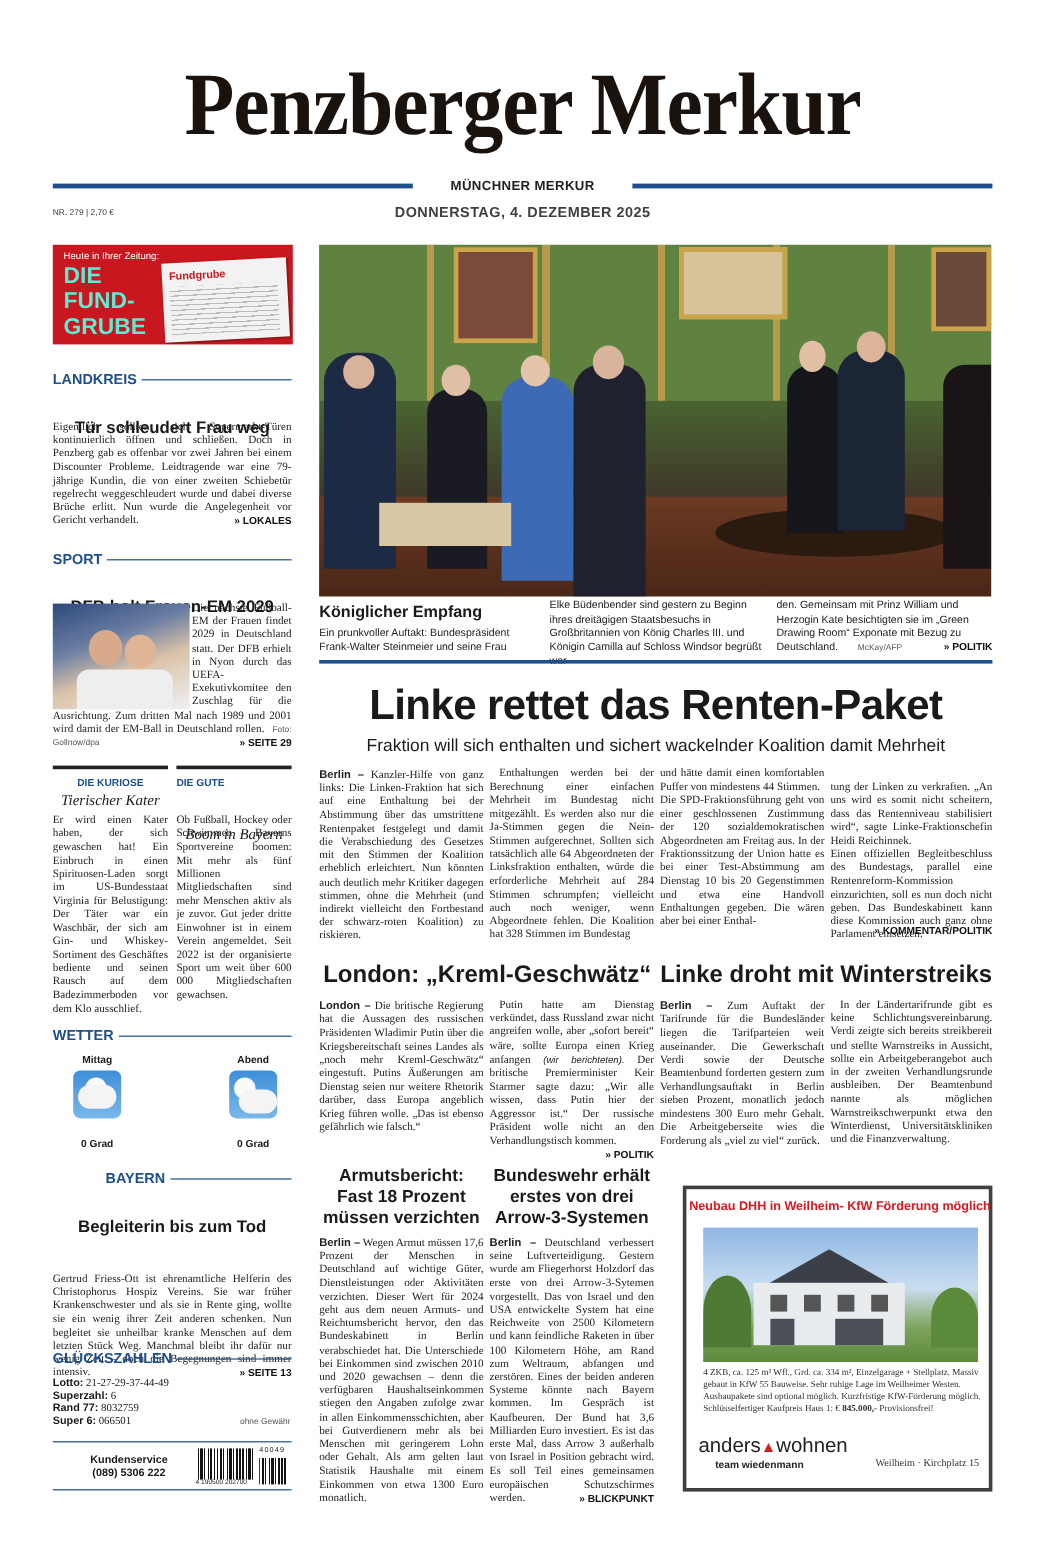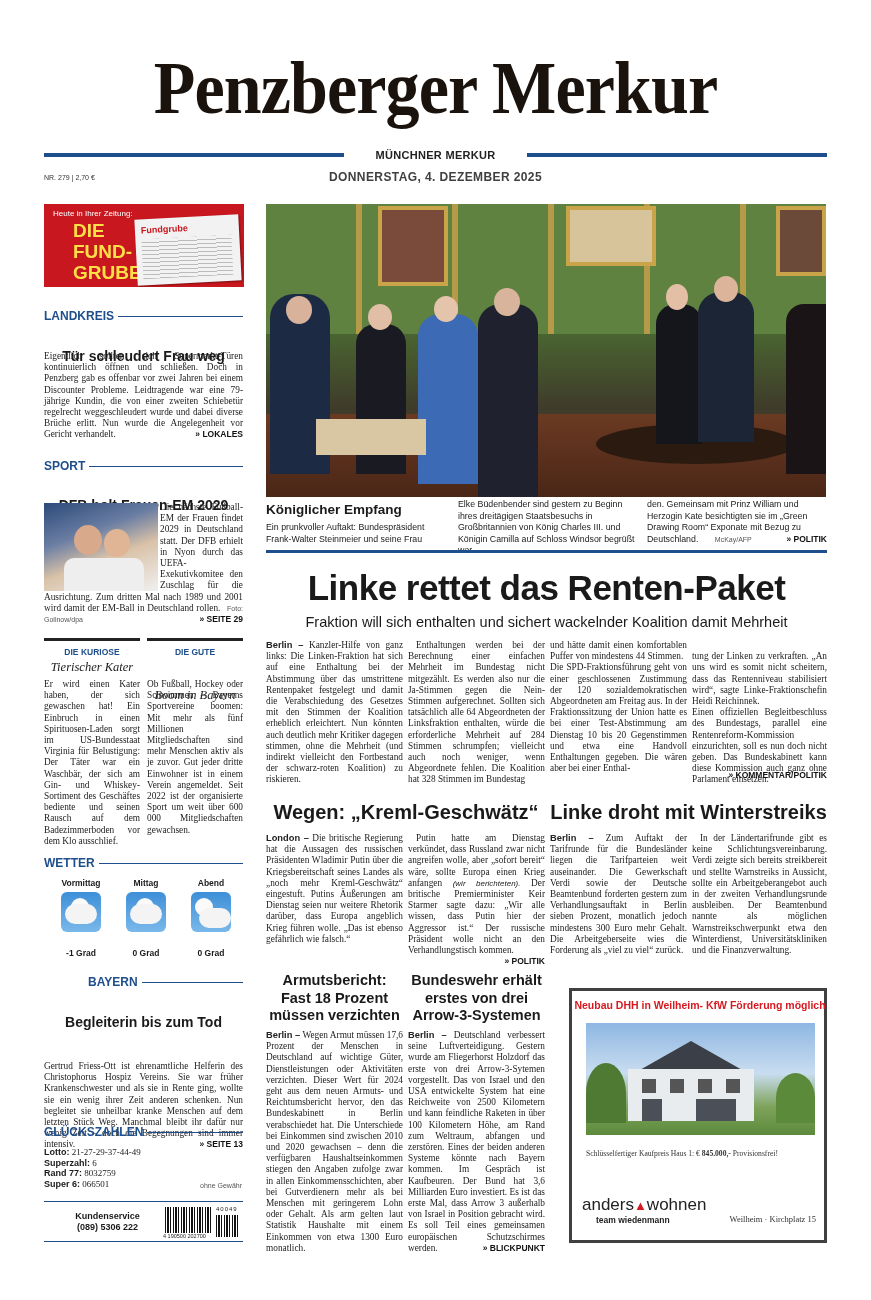--- a/index.html
+++ b/index.html
@@ -13,21 +13,21 @@
   
   .masthead-title { left: 0; width: 871px; top: 48px; text-align: center; font-family: "Liberation Serif", serif; font-weight: bold; font-size: 74px; letter-spacing: -1px; color: #1a120d; line-height: 80px; transform: scaleX(0.92); }
   .rule-thick { height: 4px; background: #1e4e8c; }
   .subtitle { font-family: "Liberation Sans", sans-serif; font-size: 11px; font-weight: bold; color: #222; text-align: center; letter-spacing: 0.3px; }
   .date { font-family: "Liberation Sans", sans-serif; font-size: 12px; font-weight: bold; color: #404040; text-align: center; letter-spacing: 0.4px; }
   .issue { font-family: "Liberation Sans", sans-serif; font-size: 7px; color: #333; }
 
   
   .promo { left: 44px; top: 204px; width: 200px; height: 83px; background: #c8171e; overflow: hidden; }
   .promo .small { position: absolute; left: 9px; top: 5px; font-family: "Liberation Sans", sans-serif; font-size: 8px; color: #fff; }
-  .promo .big { position: absolute; left: 9px; top: 16px; font-family: "Liberation Sans", sans-serif; font-weight: bold; font-size: 19px; line-height: 21px; color: #fde047; white-space: pre-line; margin-left: 20px; }
+  .promo .big { position: absolute; left: 9px; top: 16px; font-family: "Liberation Sans", sans-serif; font-weight: bold; font-size: 19px; line-height: 21px; color: #5eead4; white-space: pre-line; }
   .promo .paper { position: absolute; left: 92px; top: 13px; width: 104px; height: 66px; background: #f2f2f2; transform: rotate(-3deg); box-shadow: 1px 1px 2px rgba(0,0,0,0.4); }
   .promo .paper .brand { position: absolute; left: 6px; top: 6px; font-family: "Liberation Sans", sans-serif; font-weight: bold; font-size: 9px; color: #c8171e; }
   .promo .paper .lines { position: absolute; left: 6px; top: 20px; width: 90px; height: 40px; background: repeating-linear-gradient(#f2f2f2 0 3px, #bbb 3px 4px); }
 
   
   .sec-head { display: flex; align-items: center; gap: 4px; font-family: "Liberation Sans", sans-serif; font-weight: bold; font-size: 12px; color: #1e4e8c; }
   .sec-head .line { flex: 1; height: 1px; background: #1e4e8c; }
   .h-sans { font-family: "Liberation Sans", sans-serif; font-weight: bold; color: #1a1a1a; text-align: center; margin-top: 20px; }
   .body-text { font-family: "Liberation Serif", serif; font-size: 9.3px; line-height: 11.2px; text-align: justify; color: #222; }
   .ref { font-family: "Liberation Sans", sans-serif; font-weight: bold; font-size: 8.5px; color: #111; }
@@ -95,39 +95,31 @@
 <div class="abs body-text" style="left:44px; top:502px; width:199px; text-indent:0;">
   <div style="float:left; width:116px; height:88px;"></div>
   <span>Die nächste Fußball-EM der Frauen findet 2029 in Deutschland statt. Der DFB erhielt in Nyon durch das UEFA-Exekutivkomitee den Zuschlag für die Ausrichtung. Zum dritten Mal nach 1989 und 2001 wird damit der EM-Ball in Deutschland rollen.</span>
   <span class="credit" style="margin-left:4px;">Foto: Gollnow/dpa</span>
   <span class="ref" style="float:right;">» SEITE 29</span>
 </div>
 
 <div class="abs black-rule" style="left:44px; top:638px; width:96px;"></div>
 <div class="abs black-rule" style="left:147px; top:638px; width:96px;"></div>
 <div class="abs sans blue" style="left:44px; top:647px; width:96px; text-align:center; font-size:8.5px; font-weight:bold;">DIE KURIOSE</div>
-<div class="abs sans blue" style="left:147px; top:647px; width:96px; text-align:center; font-size:8.5px; font-weight:bold;">DIE GUTE</div>
+<div class="abs sans blue" style="left:147px; top:647px; width:96px; text-align:left; font-size:8.5px; font-weight:bold;">DIE GUTE</div>
 <div class="abs serif" style="left:44px; top:660px; width:96px; text-align:center; font-size:12.5px; font-style:italic;">Tierischer Kater</div>
 <div class="abs serif" style="left:147px; top:660px; width:96px; text-align:center; font-size:12.5px; font-style:italic;margin-top:28px;">Boom in Bayern</div>
 <div class="abs body-text" style="left:44px; top:679px; width:96px;">Er wird einen Kater haben, der sich gewaschen hat! Ein Einbruch in einen Spirituosen-Laden sorgt im US-Bundesstaat Virginia für Belustigung: Der Täter war ein Waschbär, der sich am Gin- und Whiskey-Sortiment des Geschäftes bediente und seinen Rausch auf dem Badezimmerboden vor dem Klo ausschlief.</div>
 <div class="abs body-text" style="left:147px; top:679px; width:96px;">Ob Fußball, Hockey oder Schwimmen – Bayerns Sportvereine boomen: Mit mehr als fünf Millionen Mitgliedschaften sind mehr Menschen aktiv als je zuvor. Gut jeder dritte Einwohner ist in einem Verein angemeldet. Seit 2022 ist der organisierte Sport um weit über 600 000 Mitgliedschaften gewachsen.</div>
 
 <div class="abs sec-head" style="left:44px; top:856px; width:199px;">
   <span>WETTER</span>
     <span class="line"></span>
 </div>
 <div class="abs" style="left:52px; top:878px; width:188px; display:flex; justify-content:space-between;">
-  <div style="width:58px; text-align:center;">
-    <div class="sans" style="font-size:8.5px; font-weight:bold;">Vormittag</div>
-    <div class="weather-icon" style="margin:4px auto 0;">
-        <div class="c2"></div>
-        <div class="c1"></div>
-      </div>
-    <div class="sans" style="font-size:8.5px; font-weight:bold; margin-top:16px;">-1 Grad</div>
-  </div>
   <div style="width:58px; text-align:center;">
     <div class="sans" style="font-size:8.5px; font-weight:bold;">Mittag</div>
     <div class="weather-icon" style="margin:4px auto 0;">
         <div class="c2"></div>
         <div class="c1"></div>
       </div>
     <div class="sans" style="font-size:8.5px; font-weight:bold; margin-top:16px;">0 Grad</div>
   </div>
   <div style="width:58px; text-align:center;">
     <div class="sans" style="font-size:8.5px; font-weight:bold;">Abend</div>
@@ -218,21 +210,21 @@
 </div>
 <div class="abs body-text" style="left:408px; top:640px; width:137px; text-indent:8px;">Enthaltungen werden bei der Berechnung einer einfachen Mehrheit im Bundestag nicht mitgezählt. Es werden also nur die Ja-Stimmen gegen die Nein-Stimmen aufgerechnet. Sollten sich tatsächlich alle 64 Abgeordneten der Linksfraktion enthalten, würde die erforderliche Mehrheit auf 284 Stimmen schrumpfen; vielleicht auch noch weniger, wenn Abgeordnete fehlen. Die Koalition hat 328 Stimmen im Bundestag</div>
 <div class="abs body-text" style="left:550px; top:640px; width:137px; white-space:pre-line;">und hätte damit einen komfortablen Puffer von mindestens 44 Stimmen.
 Die SPD-Fraktionsführung geht von einer geschlossenen Zustimmung der 120 sozialdemokratischen Abgeordneten am Freitag aus. In der Fraktionssitzung der Union hatte es bei einer Test-Abstimmung am Dienstag 10 bis 20 Gegenstimmen und etwa eine Handvoll Enthaltungen gegeben. Die wären aber bei einer Enthal-</div>
 <div class="abs body-text" style="left:692px; top:640px; width:135px; white-space:pre-line;">
   <span>tung der Linken zu verkraften. „An uns wird es somit nicht scheitern, dass das Rentenniveau stabilisiert wird“, sagte Linke-Fraktionschefin Heidi Reichinnek.
 Einen offiziellen Begleitbeschluss des Bundestags, parallel eine Rentenreform-Kommission einzurichten, soll es nun doch nicht geben. Das Bundeskabinett kann diese Kommission auch ganz ohne Parlament einsetzen.</span>
 </div>
 <div class="abs ref" style="left:692px; top:770px; width:135px; text-align:right;">» KOMMENTAR/POLITIK</div>
 
-<div class="abs sans" style="left:266px; top:799px; width:280px; text-align:center; font-size:20px; font-weight:bold; line-height:26px;">Wegen: „Kreml-Geschwätz“</div>
+<div class="abs sans" style="left:266px; top:799px; width:280px; text-align:center; font-size:20px; font-weight:bold; line-height:26px;">London: „Kreml-Geschwätz“</div>
 <div class="abs body-text" style="left:266px; top:833px; width:137px;">
   <b class="sans">London –</b>
   <span>Die britische Regierung hat die Aussagen des russischen Präsidenten Wladimir Putin über die Kriegsbereitschaft seines Landes als „noch mehr Kreml-Geschwätz“ eingestuft. Putins Äußerungen am Dienstag seien nur weitere Rhetorik darüber, dass Europa angeblich Krieg führen wolle. „Das ist ebenso gefährlich wie falsch.“</span>
 </div>
 <div class="abs body-text" style="left:408px; top:833px; width:137px; text-indent:8px;">
   <span>Putin hatte am Dienstag verkündet, dass Russland zwar nicht angreifen wolle, aber „sofort bereit“ wäre, sollte Europa einen Krieg anfangen </span><i class="sans" style="font-size:8px;">(wir berichteten).</i><span> Der britische Premierminister Keir Starmer sagte dazu: „Wir alle wissen, dass Putin hier der Aggressor ist.“ Der russische Präsident wolle nicht an den Verhandlungstisch kommen.</span>
   <span class="ref" style="float:right;">» POLITIK</span>
 </div>
 
 <div class="abs sans" style="left:550px; top:799px; width:277px; text-align:center; font-size:20px; font-weight:bold; line-height:26px;">Linke droht mit Winterstreiks</div>
@@ -263,21 +255,21 @@
     <div style="position:absolute; left:56px; top:56px; width:14px; height:14px; background:#555;"></div>
     <div style="position:absolute; left:84px; top:56px; width:14px; height:14px; background:#555;"></div>
     <div style="position:absolute; left:112px; top:56px; width:14px; height:14px; background:#555;"></div>
     <div style="position:absolute; left:140px; top:56px; width:14px; height:14px; background:#555;"></div>
     <div style="position:absolute; left:56px; top:76px; width:20px; height:22px; background:#4a4f58;"></div>
     <div style="position:absolute; left:110px; top:76px; width:40px; height:22px; background:#4a4f58;"></div>
     <div style="position:absolute; left:0; top:40px; width:40px; height:60px; background:#4f7a34; border-radius:50% 50% 0 0;"></div>
     <div style="position:absolute; left:190px; top:50px; width:39px; height:50px; background:#5b8a3a; border-radius:50% 50% 0 0;"></div>
   </div>
   <div class="serif" style="position:absolute; left:14px; top:148px; width:234px; font-size:7.6px; line-height:10px; color:#333;">
-    <br>
+    <span>4 ZKB, ca. 125 m² Wfl., Grd. ca. 334 m², Einzelgarage + Stellplatz. Massiv gebaut in KfW 55 Bauweise. Sehr ruhige Lage im Weilheimer Westen. Ausbaupakete sind optional möglich. Kurzfristige KfW-Förderung möglich.</span><br>
     <span>Schlüsselfertiger Kaufpreis Haus 1: € </span><b>845.000,-</b><span> Provisionsfrei!</span>
   </div>
   <div class="sans" style="position:absolute; left:10px; top:205px; font-size:17px; color:#222; line-height:18px;">
     <span>anders</span><span style="color:#d71920; font-size:13px;">▲</span><span>wohnen</span>
   </div>
   <div class="sans" style="position:absolute; left:24px; top:224px; font-size:8.5px; font-weight:bold; color:#222;">team wiedenmann</div>
   <div class="serif" style="position:absolute; right:8px; top:223px; font-size:8.5px; color:#333;">Weilheim · Kirchplatz 15</div>
 </div>
 
 </body></html>

